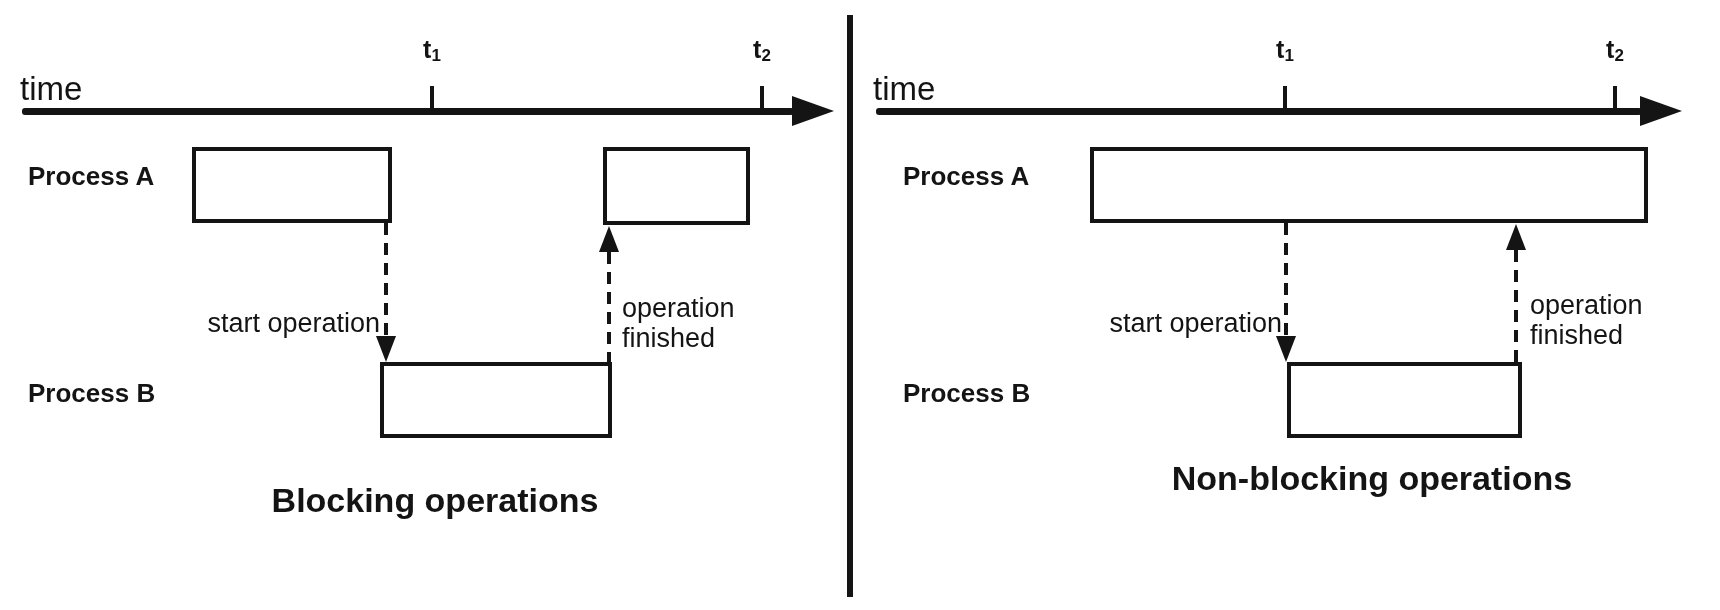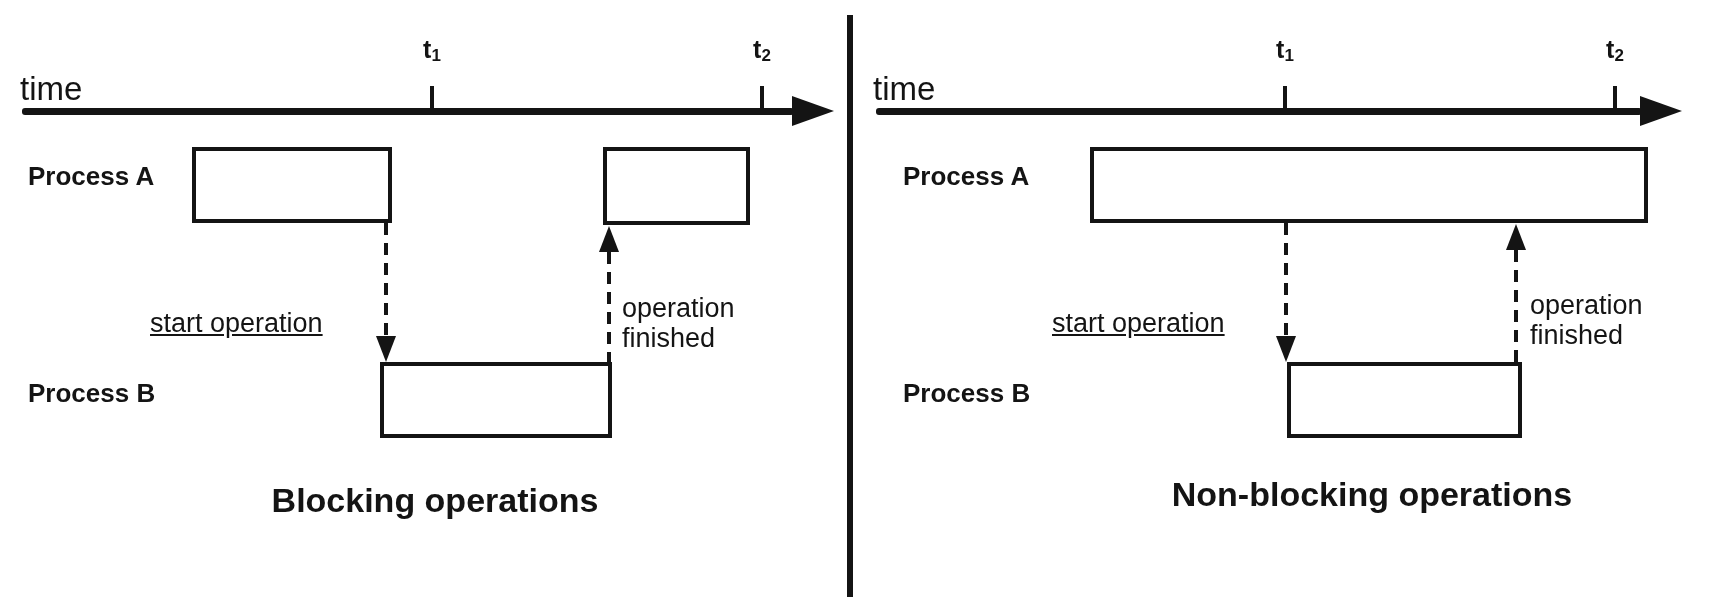--- a/index.html
+++ b/index.html
@@ -24,21 +24,21 @@
   .vdash { width:4px;
     background-image:repeating-linear-gradient(to bottom,
       var(--ink) 0px, var(--ink) 12px, transparent 12px, transparent 20px); }
   .head-down { width:0; height:0;
     border-top:26px solid var(--ink);
     border-left:10px solid transparent; border-right:10px solid transparent; }
   .head-up { width:0; height:0;
     border-bottom:26px solid var(--ink);
     border-left:10px solid transparent; border-right:10px solid transparent; }
   .note { font-size:27px; line-height:30px; }
-  .right-align { text-align:left;text-decoration:underline; }
+  .right-align { text-align:right; }
   .title { font-weight:bold; font-size:34px; line-height:34px; text-align:center; }
   .divider { width:6px; background:var(--ink); }
 </style>
 </head>
 <body>
 
 <div class="canvas">
 
   <div>
 
@@ -103,16 +103,16 @@
     <div class="abs head-down" style="left:1276px; top:336px;"></div>
     <div class="abs note right-align" style="left:1052px; top:308px; width:230px;">start operation</div>
 
     <div class="abs head-up" style="left:1506px; top:224px;"></div>
     <div class="abs vdash" style="left:1514px; top:250px; height:112px;"></div>
     <div class="abs note" style="left:1530px; top:290px;">
       <div>operation</div>
       <div>finished</div>
     </div>
 
-    <div class="abs title" style="left:1122px; top:477px; width:500px;">Non-blocking operations</div>
+    <div class="abs title" style="left:1122px; top:461px; width:500px;">Non-blocking operations</div>
   </div>
 
 </div>
 
 </body></html>

